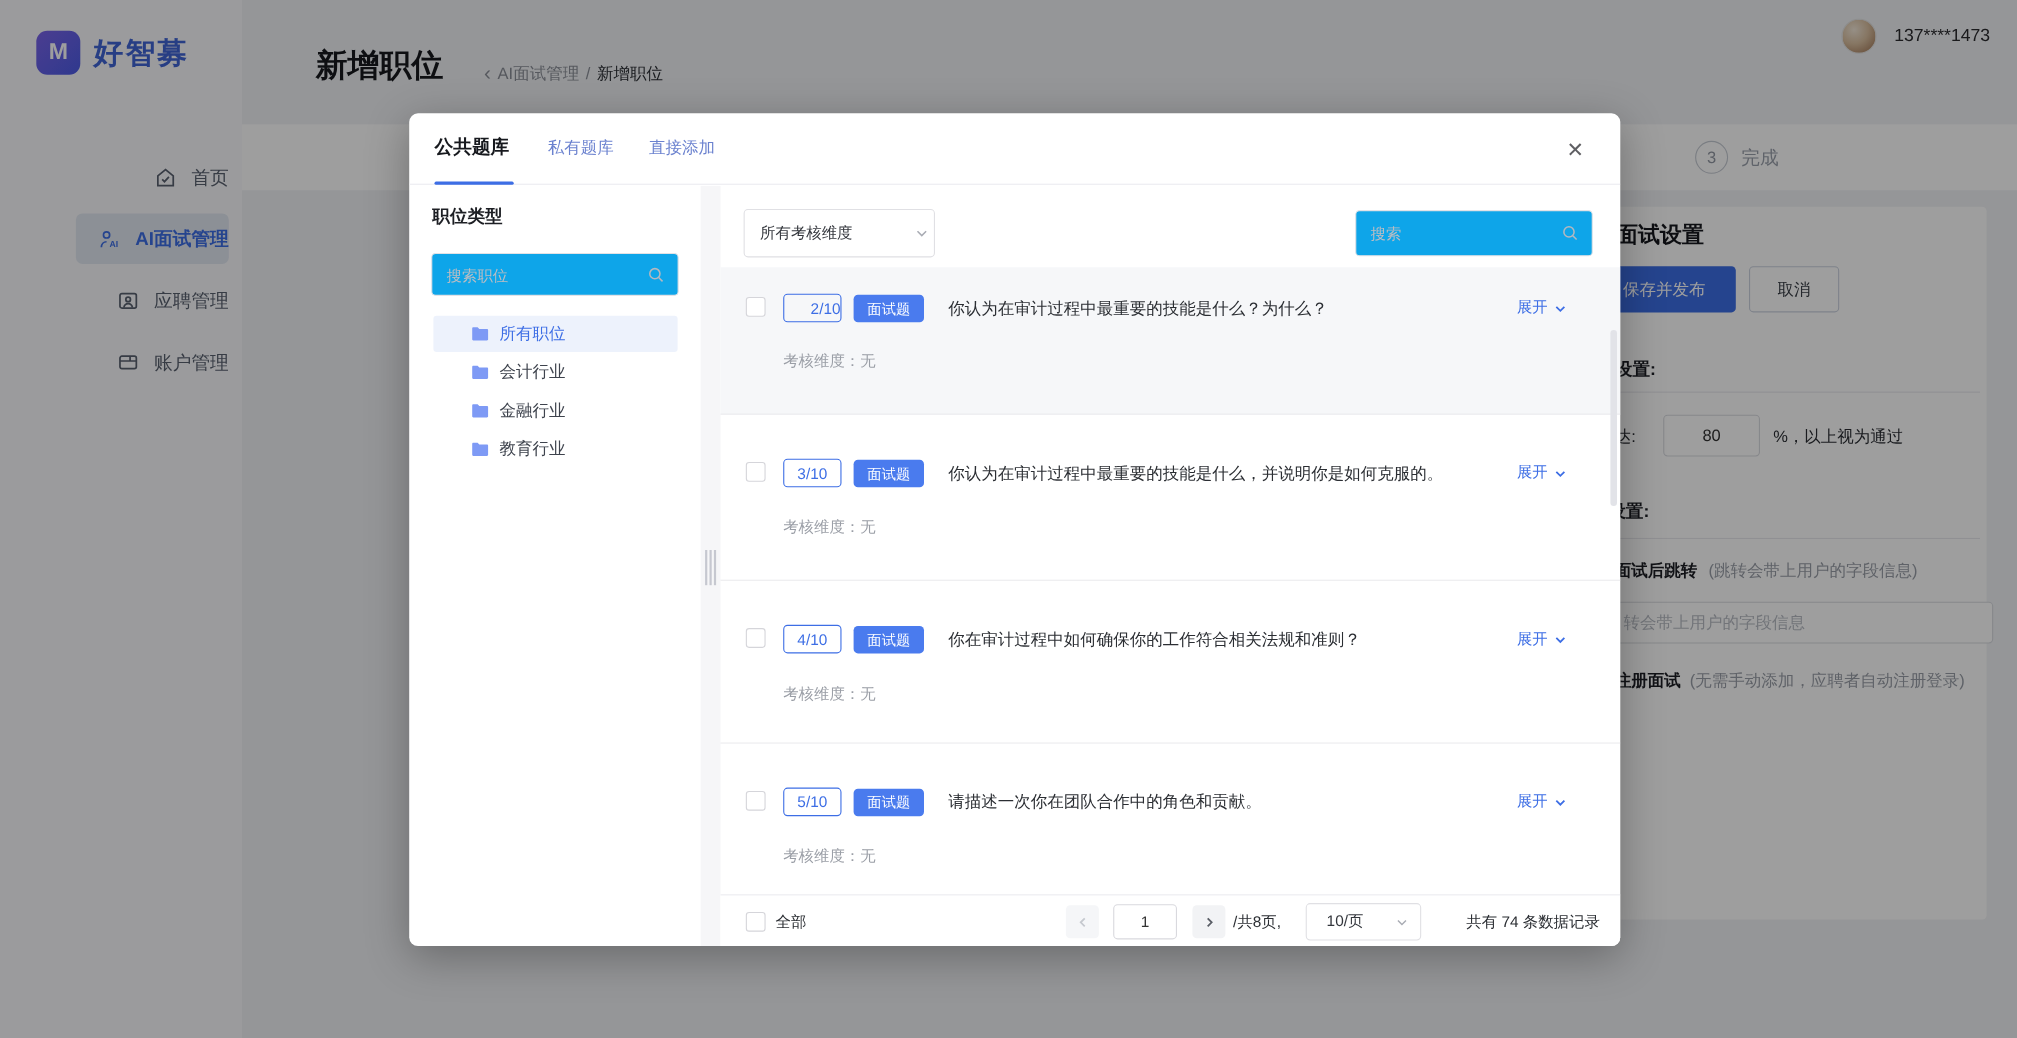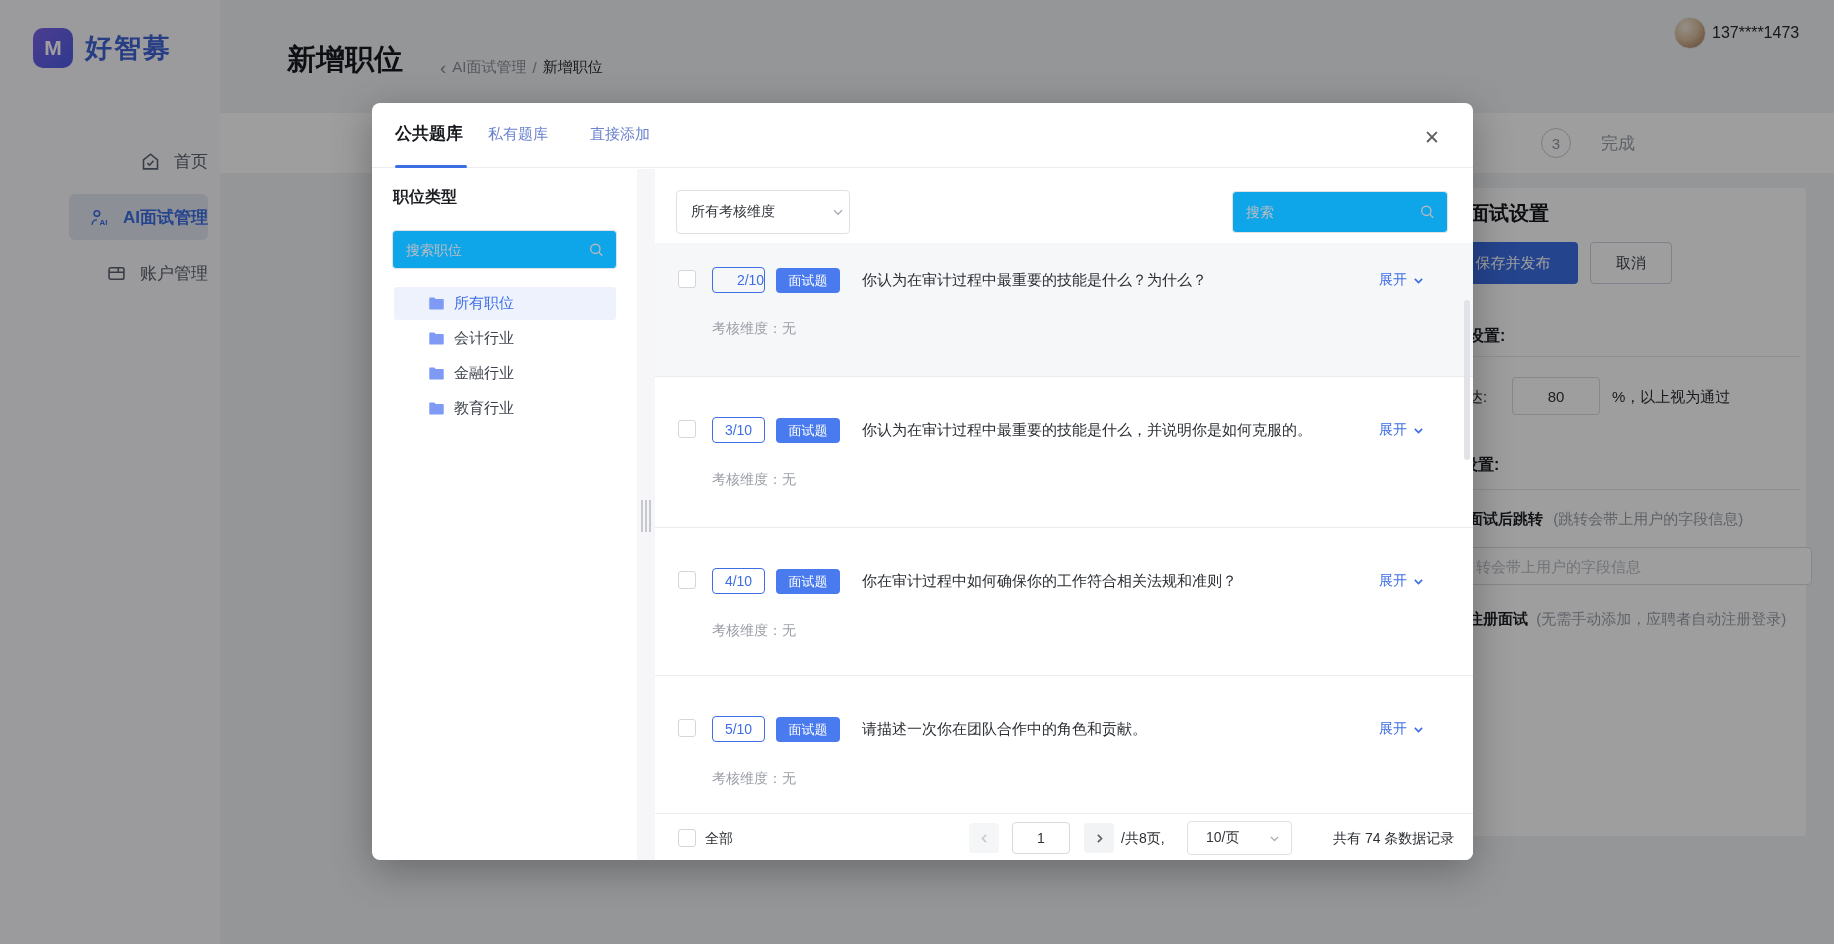--- a/index.html
+++ b/index.html
@@ -15,29 +15,29 @@
   .logo-text { font-size:27px; font-weight:bold; color:#4064d6; letter-spacing:2px; }
   .nav { position:absolute; left:12px; top:138px; width:196px; display:flex; flex-direction:column; gap:10px;align-items:flex-end; }
   .nav-item { height:46px; border-radius:6px; display:flex; align-items:center; gap:13px; padding-left:20px;
     color:#5a6170; font-size:17px; cursor:pointer; }
   .nav-item.active { background:#e3e8f3; color:#3d6ee5; font-weight:bold; }
   .nav-item svg { width:21px; height:21px; flex:0 0 21px; }
 
   .page-title { position:absolute; left:287px; top:40px; font-size:29px; font-weight:bold; color:#17191e; }
   .breadcrumb { position:absolute; left:440px; top:58px; display:flex; align-items:center; gap:6px; font-size:15px; color:#8b8f98; }
   .breadcrumb .current { color:#2b2e34; }
-  .userchip { position:absolute; left:1674px; top:17px; display:flex; align-items:center; gap:6px; }
+  .userchip { position:absolute; left:1674px; top:17px; display:flex; align-items:center; gap:16px; }
   .avatar { width:32px; height:32px; border-radius:50%; background:radial-gradient(circle at 35% 30%,#f2e7d8 0%,#d9bfa0 45%,#9b6f4e 100%); border:1px solid #e4e4e4; }
   .phone { font-size:16px; color:#2a2a2e; }
 
   .steps-bar { position:absolute; left:220px; top:113px; width:1614px; height:60px; background:#ffffff; }
   .step3 { position:absolute; left:1541px; top:128px; display:flex; align-items:center; gap:12px; }
   .step-circle { width:30px; height:30px; border-radius:50%; border:1px solid #c6cbd3; color:#9298a3; font-size:15px;
     display:flex; align-items:center; justify-content:center; }
-  .step-label { font-size:17px; color:#9aa0ab;margin-left:18px; }
+  .step-label { font-size:17px; color:#9aa0ab; }
 
   .settings-card { position:absolute; left:640px; top:188px; width:1166px; height:648px; background:#ffffff; border-radius:4px; }
   .s-title { position:absolute; left:1469px; top:200px; font-size:20px; font-weight:bold; color:#16181d; }
   .btn-primary { position:absolute; left:1448px; top:242px; width:130px; height:42px; background:#3d6ee5; border-radius:4px;
     color:#fff; font-size:15px; display:flex; align-items:center; justify-content:center; cursor:pointer; }
   .btn-plain { position:absolute; left:1590px; top:242px; width:82px; height:42px; background:#fff; border:1px solid #cbd2df;
     border-radius:4px; color:#3a3f47; font-size:15px; display:flex; align-items:center; justify-content:center; cursor:pointer; }
   .s-section { position:absolute; font-size:16px; font-weight:bold; color:#1c1e24; }
   .s-divider { position:absolute; height:1px; background:#e8e9ed; width:600px; }
   .s-text { position:absolute; font-size:15px; color:#2a2d33; }
@@ -129,20 +129,28 @@
       <div class="nav-item active">
         <svg viewBox="0 0 24 24" fill="none" stroke="currentColor" stroke-width="1.8">
             <circle cx="9" cy="7.5" r="3.2"></circle>
             <path d="M3.6 20.4c0-3.6 2.4-5.8 5.4-5.8"></path>
             <text x="12" y="20.5" font-size="9" stroke="none" fill="currentColor" font-weight="bold">AI</text>
           </svg>
         <span>AI面试管理</span>
       </div>
       <div class="nav-item">
         <svg viewBox="0 0 24 24" fill="none" stroke="currentColor" stroke-width="1.8">
+            <rect x="3.5" y="4.5" width="17" height="15" rx="2"></rect>
+            <circle cx="12" cy="10.5" r="2.4"></circle>
+            <path d="M7.5 19c.6-2.6 2.4-4 4.5-4s3.9 1.4 4.5 4"></path>
+          </svg>
+        <span>应聘管理</span>
+      </div>
+      <div class="nav-item">
+        <svg viewBox="0 0 24 24" fill="none" stroke="currentColor" stroke-width="1.8">
             <rect x="3.5" y="5.5" width="17" height="13" rx="2"></rect>
             <path d="M3.5 10.5h17M14 5.5v5"></path>
           </svg>
         <span>账户管理</span>
       </div>
     </nav>
   </aside>
 
   <div class="page-title">新增职位</div>
   <div class="breadcrumb">
@@ -187,21 +195,21 @@
   <div class="s-text" style="left:1468px; top:610px; font-weight:bold; color:#1c1e24;">
     <span>注册面试</span>
     <span class="s-hint" style="margin-left:4px;">(无需手动添加，应聘者自动注册登录)</span>
   </div>
 
   <div class="overlay"></div>
 
   <div class="modal">
     <div class="m-header">
       <div class="tab active" style="left:23px; top:19px;">公共题库</div>
-      <div class="tab" style="left:116px;">私有题库</div>
+      <div class="tab" style="left:126px;">私有题库</div>
       <div class="tab" style="left:218px;">直接添加</div>
       <div class="tab-underline"></div>
       <div class="m-close">✕</div>
     </div>
 
     <div class="m-left-title">职位类型</div>
     <div class="m-search" style="left:20px; top:127px; width:225px; height:39px;">
       <input placeholder="搜索职位" style="">
       <span class="sicon">
           <svg viewBox="0 0 22 22" fill="none" stroke="currentColor" stroke-width="1.8">

